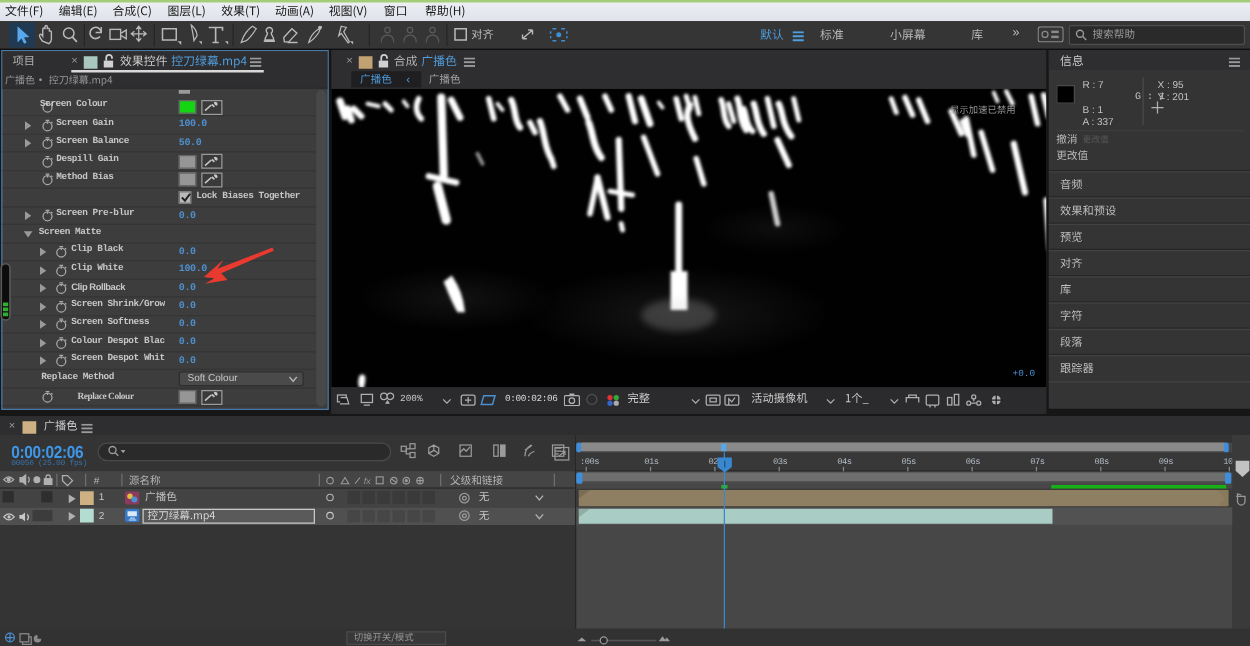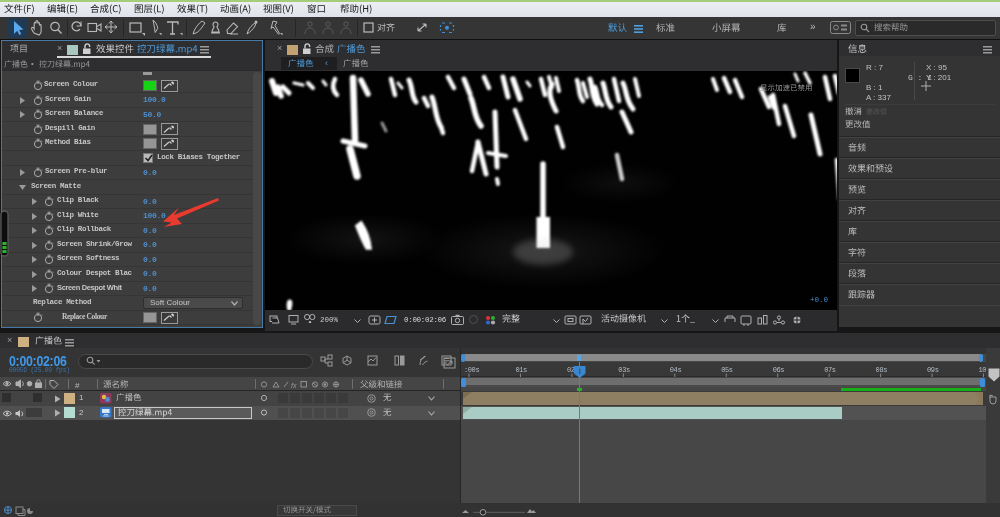--- a/index.html
+++ b/index.html
@@ -355,21 +355,21 @@
         <use href="#c70" x="5204"></use>
         <use href="#c34" x="5824"></use>
       </g>
     </svg>
     <div class="ab" style="left:2px;top:70px;width:260px;height:1px;background:#2a2a2a"></div>
     <div class="ab" style="left:2px;top:92.3px;width:252px;height:1px;background:#353535"></div>
     <svg class="ab" style="left:33px;top:80.0px" width="11" height="11" fill="none">
       <circle cx="5" cy="6" r="3.6" stroke="#aaa" stroke-width="1"></circle>
       <path d="M3.5 1.2 h3 M5 2.4 V4 M8 2.5 l1 1" stroke="#aaa" stroke-width="1"></path>
     </svg>
-    <div class="ab" style="left:44px;top:80.0px;font-family:Liberation Mono,monospace;font-size:7.5px;font-weight:bold;color:#c6c6c6;letter-spacing:-0.35px">Screen Colour</div>
+    <div class="ab" style="left:32px;top:80.0px;font-family:Liberation Mono,monospace;font-size:7.5px;font-weight:bold;color:#c6c6c6;letter-spacing:-0.35px">Screen Colour</div>
     <div class="ab" style="left:143px;top:80.0px;width:14px;height:11px;background:#14d414;border:1px solid #666"></div>
     <div class="ab" style="left:161px;top:79.5px;width:17px;height:12px;background:#3a3a3a;border:1px solid #9a9a9a"></div>
     <svg class="ab" style="left:163px;top:81.0px" width="13" height="9" fill="none">
       <path d="M1 7.5 l5-4.5 M6.5 2.5 l2 2" stroke="#c8c8c8" stroke-width="1.3"></path>
       <path d="M8 1 a1.5 1.5 0 0 1 2.5 2.5 l-1.5-0.5 z" fill="#c8c8c8"></path>
     </svg>
     <div class="ab" style="left:2px;top:106.8px;width:252px;height:1px;background:#353535"></div>
     <svg class="ab" style="left:19px;top:96.5px" width="7" height="8">
       <path d="M1 0 l5 3.5 -5 3.5 z" fill="#9a9a9a"></path>
     </svg>
@@ -455,21 +455,21 @@
     <div class="ab" style="left:57px;top:210.5px;font-family:Liberation Mono,monospace;font-size:7.5px;font-weight:bold;color:#c6c6c6;letter-spacing:-0.35px">Clip White</div>
     <div class="ab" style="left:143px;top:211.0px;font-family:Liberation Mono,monospace;font-size:8px;font-weight:bold;color:#4f8fcd;letter-spacing:-0.3px">100.0</div>
     <div class="ab" style="left:2px;top:237.3px;width:252px;height:1px;background:#353535"></div>
     <svg class="ab" style="left:31px;top:227.0px" width="7" height="8">
       <path d="M1 0 l5 3.5 -5 3.5 z" fill="#9a9a9a"></path>
     </svg>
     <svg class="ab" style="left:44px;top:225.0px" width="11" height="11" fill="none">
       <circle cx="5" cy="6" r="3.6" stroke="#aaa" stroke-width="1"></circle>
       <path d="M3.5 1.2 h3 M5 2.4 V4 M8 2.5 l1 1" stroke="#aaa" stroke-width="1"></path>
     </svg>
-    <div class="ab" style="left:57px;top:225.0px;font-family:Liberation Mono, monospace;font-size:7.5px;font-weight:bold;color:#c6c6c6;letter-spacing:-0.35px">Clip Rollback</div>
+    <div class="ab" style="left:57px;top:225.0px;font-family:Liberation Sans, sans-serif;font-size:7.5px;font-weight:bold;color:#c6c6c6;letter-spacing:-0.35px">Clip Rollback</div>
     <div class="ab" style="left:143px;top:225.5px;font-family:Liberation Mono,monospace;font-size:8px;font-weight:bold;color:#4f8fcd;letter-spacing:-0.3px">0.0</div>
     <div class="ab" style="left:2px;top:251.8px;width:252px;height:1px;background:#353535"></div>
     <svg class="ab" style="left:31px;top:241.5px" width="7" height="8">
       <path d="M1 0 l5 3.5 -5 3.5 z" fill="#9a9a9a"></path>
     </svg>
     <svg class="ab" style="left:44px;top:239.5px" width="11" height="11" fill="none">
       <circle cx="5" cy="6" r="3.6" stroke="#aaa" stroke-width="1"></circle>
       <path d="M3.5 1.2 h3 M5 2.4 V4 M8 2.5 l1 1" stroke="#aaa" stroke-width="1"></path>
     </svg>
     <div class="ab" style="left:57px;top:239.5px;font-family:Liberation Mono,monospace;font-size:7.5px;font-weight:bold;color:#c6c6c6;letter-spacing:-0.35px">Screen Shrink/Grow</div>
@@ -495,21 +495,21 @@
     <div class="ab" style="left:57px;top:268.5px;font-family:Liberation Mono,monospace;font-size:7.5px;font-weight:bold;color:#c6c6c6;letter-spacing:-0.35px">Colour Despot Blac</div>
     <div class="ab" style="left:143px;top:269.0px;font-family:Liberation Mono,monospace;font-size:8px;font-weight:bold;color:#4f8fcd;letter-spacing:-0.3px">0.0</div>
     <div class="ab" style="left:2px;top:295.3px;width:252px;height:1px;background:#353535"></div>
     <svg class="ab" style="left:31px;top:285.0px" width="7" height="8">
       <path d="M1 0 l5 3.5 -5 3.5 z" fill="#9a9a9a"></path>
     </svg>
     <svg class="ab" style="left:44px;top:283.0px" width="11" height="11" fill="none">
       <circle cx="5" cy="6" r="3.6" stroke="#aaa" stroke-width="1"></circle>
       <path d="M3.5 1.2 h3 M5 2.4 V4 M8 2.5 l1 1" stroke="#aaa" stroke-width="1"></path>
     </svg>
-    <div class="ab" style="left:57px;top:283.0px;font-family:Liberation Sans, sans-serif;font-size:7.5px;font-weight:bold;color:#c6c6c6;letter-spacing:-0.35px">Screen Despot Whit</div>
+    <div class="ab" style="left:57px;top:283.0px;font-family:Liberation Mono, monospace;font-size:7.5px;font-weight:bold;color:#c6c6c6;letter-spacing:-0.35px">Screen Despot Whit</div>
     <div class="ab" style="left:143px;top:283.5px;font-family:Liberation Mono,monospace;font-size:8px;font-weight:bold;color:#4f8fcd;letter-spacing:-0.3px">0.0</div>
     <div class="ab" style="left:2px;top:309.8px;width:252px;height:1px;background:#353535"></div>
     <div class="ab" style="left:33px;top:297.5px;font-family:Liberation Mono,monospace;font-size:7.5px;font-weight:bold;color:#c6c6c6;letter-spacing:-0.35px">Replace Method</div>
     <div class="ab" style="left:143px;top:297.0px;width:100px;height:12px;background:#4a4a4a;border:1px solid #2e2e2e;border-radius:2px"></div>
     <div class="ab" style="left:150px;top:297.5px;font-size:8px;color:#c8c8c8">Soft Colour</div>
     <svg class="ab" style="left:231px;top:301.0px" width="8" height="6">
       <path d="M0.5 0.5 l3 3.5 3-3.5" stroke="#b0b0b0" stroke-width="1.2" fill="none"></path>
     </svg>
     <div class="ab" style="left:2px;top:324.3px;width:252px;height:1px;background:#353535"></div>
     <svg class="ab" style="left:33px;top:312.0px" width="11" height="11" fill="none">

